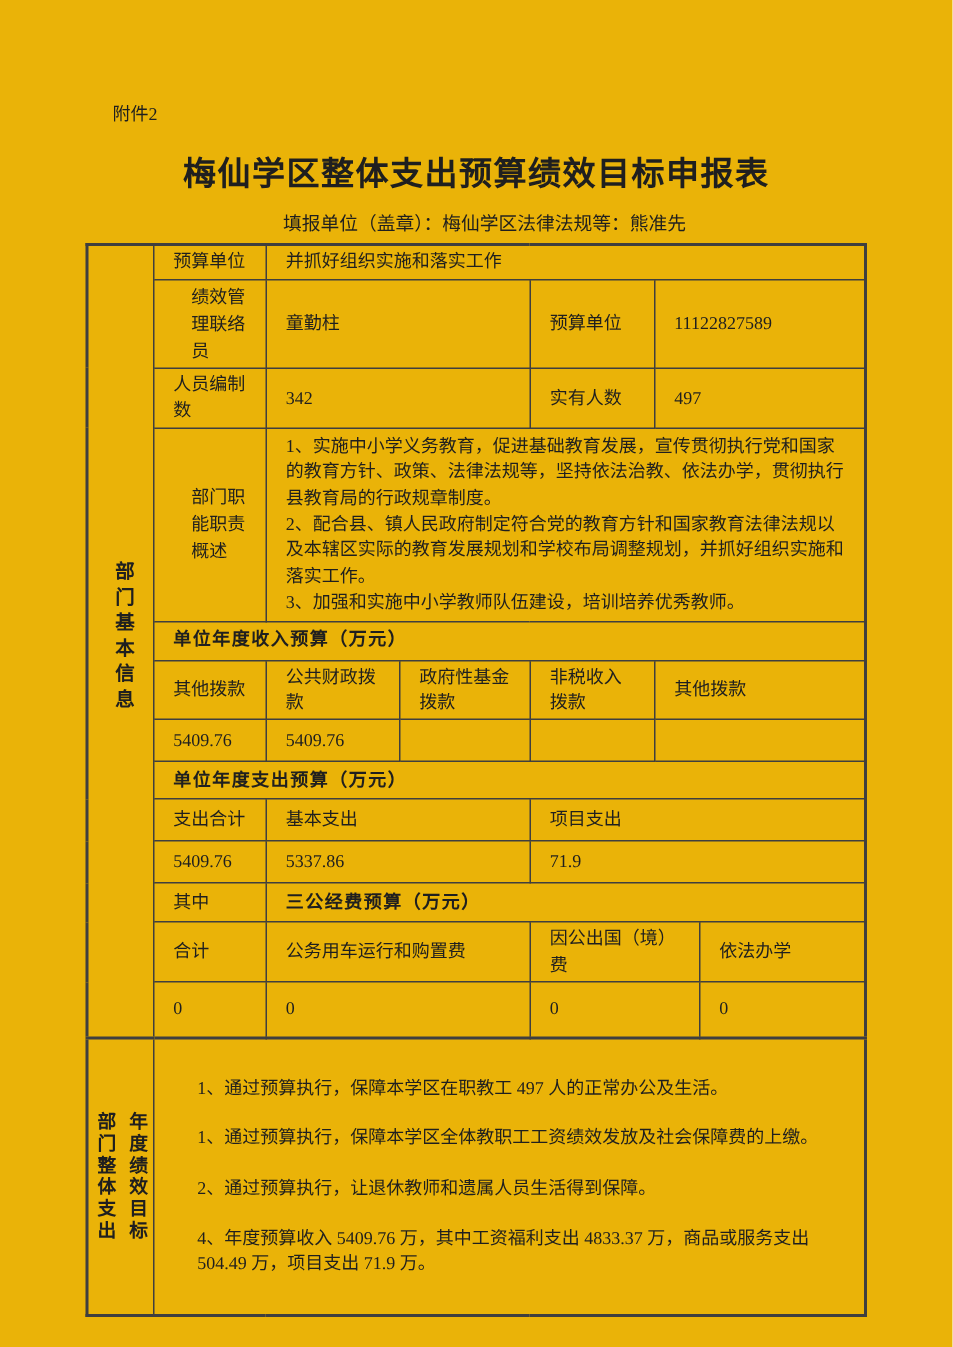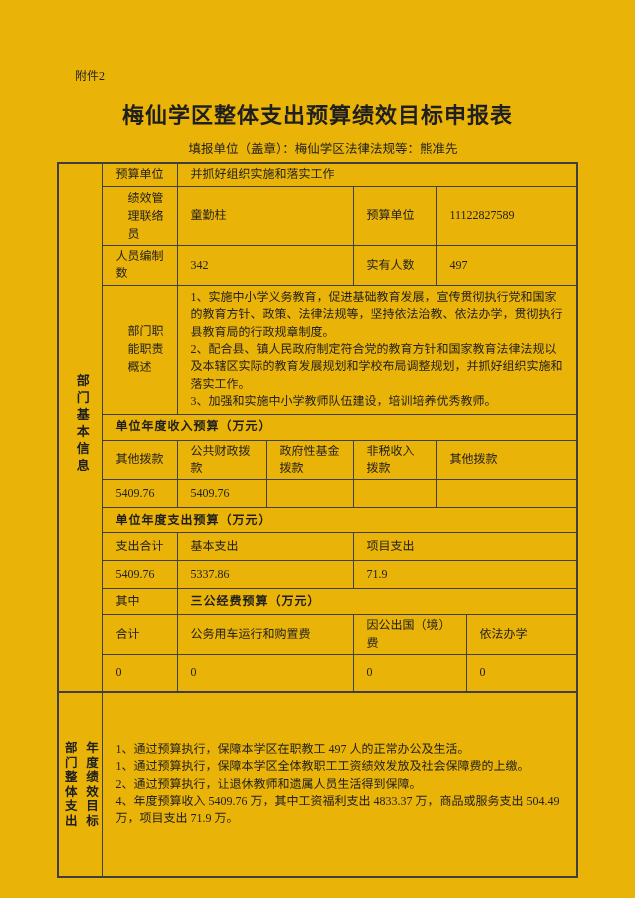--- a/index.html
+++ b/index.html
@@ -44,21 +44,21 @@
     letter-spacing:4px;
     font-size:13px;
     display:inline-block;
   }
   .vpair{display:flex;justify-content:center;align-items:center;gap:3px;height:100%;}
   .vpair .vtext{letter-spacing:2px;font-size:12.5px;}
   td.hdr{font-weight:bold;letter-spacing:1px;}
   td.longtext{text-align:left;padding:3px 6px;line-height:1.78;}
   .w4{display:inline-block;max-width:4.3em;line-height:1.5;margin-left:12px;}
   tr.section-split td{border-top:2px solid #3f3f3f;}
-  .goal-item{margin:0;}
+  .goal-item{margin:16px;}
 </style>
 </head>
 <body>
 
 <div class="page">
 
   <div class="attachment">附件2</div>
 
   <div class="doc-title">梅仙学区整体支出预算绩效目标申报表</div>
 

